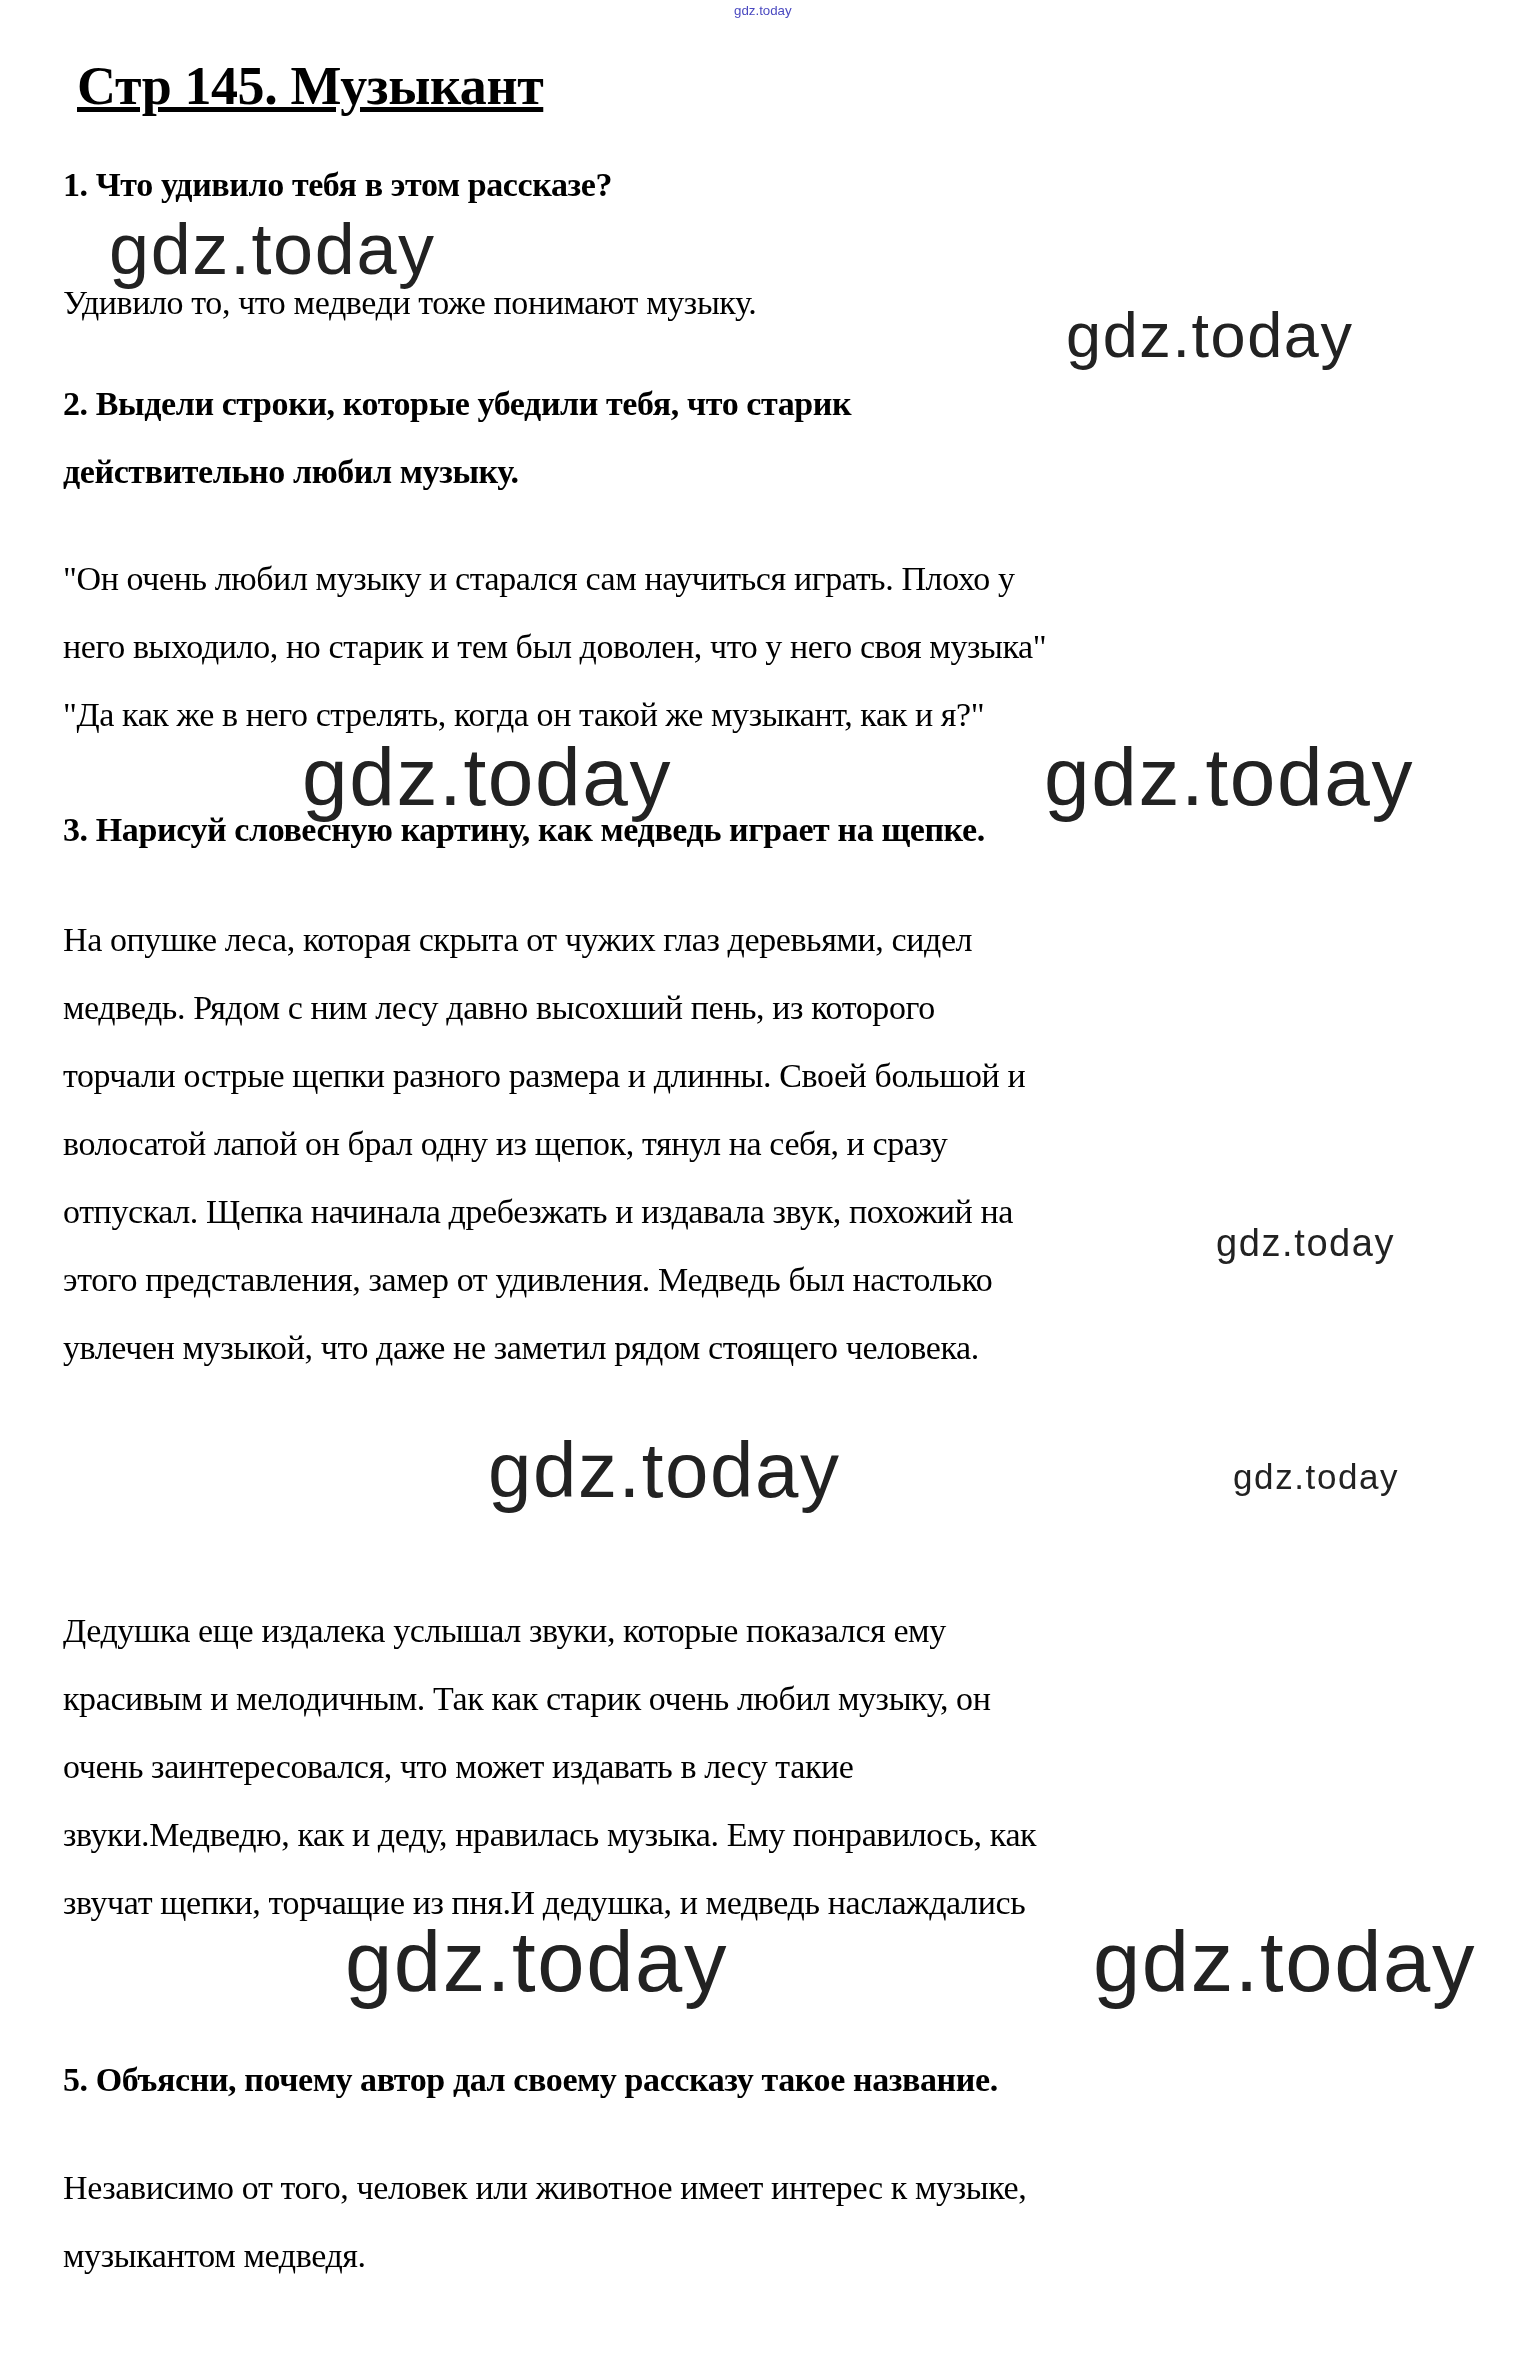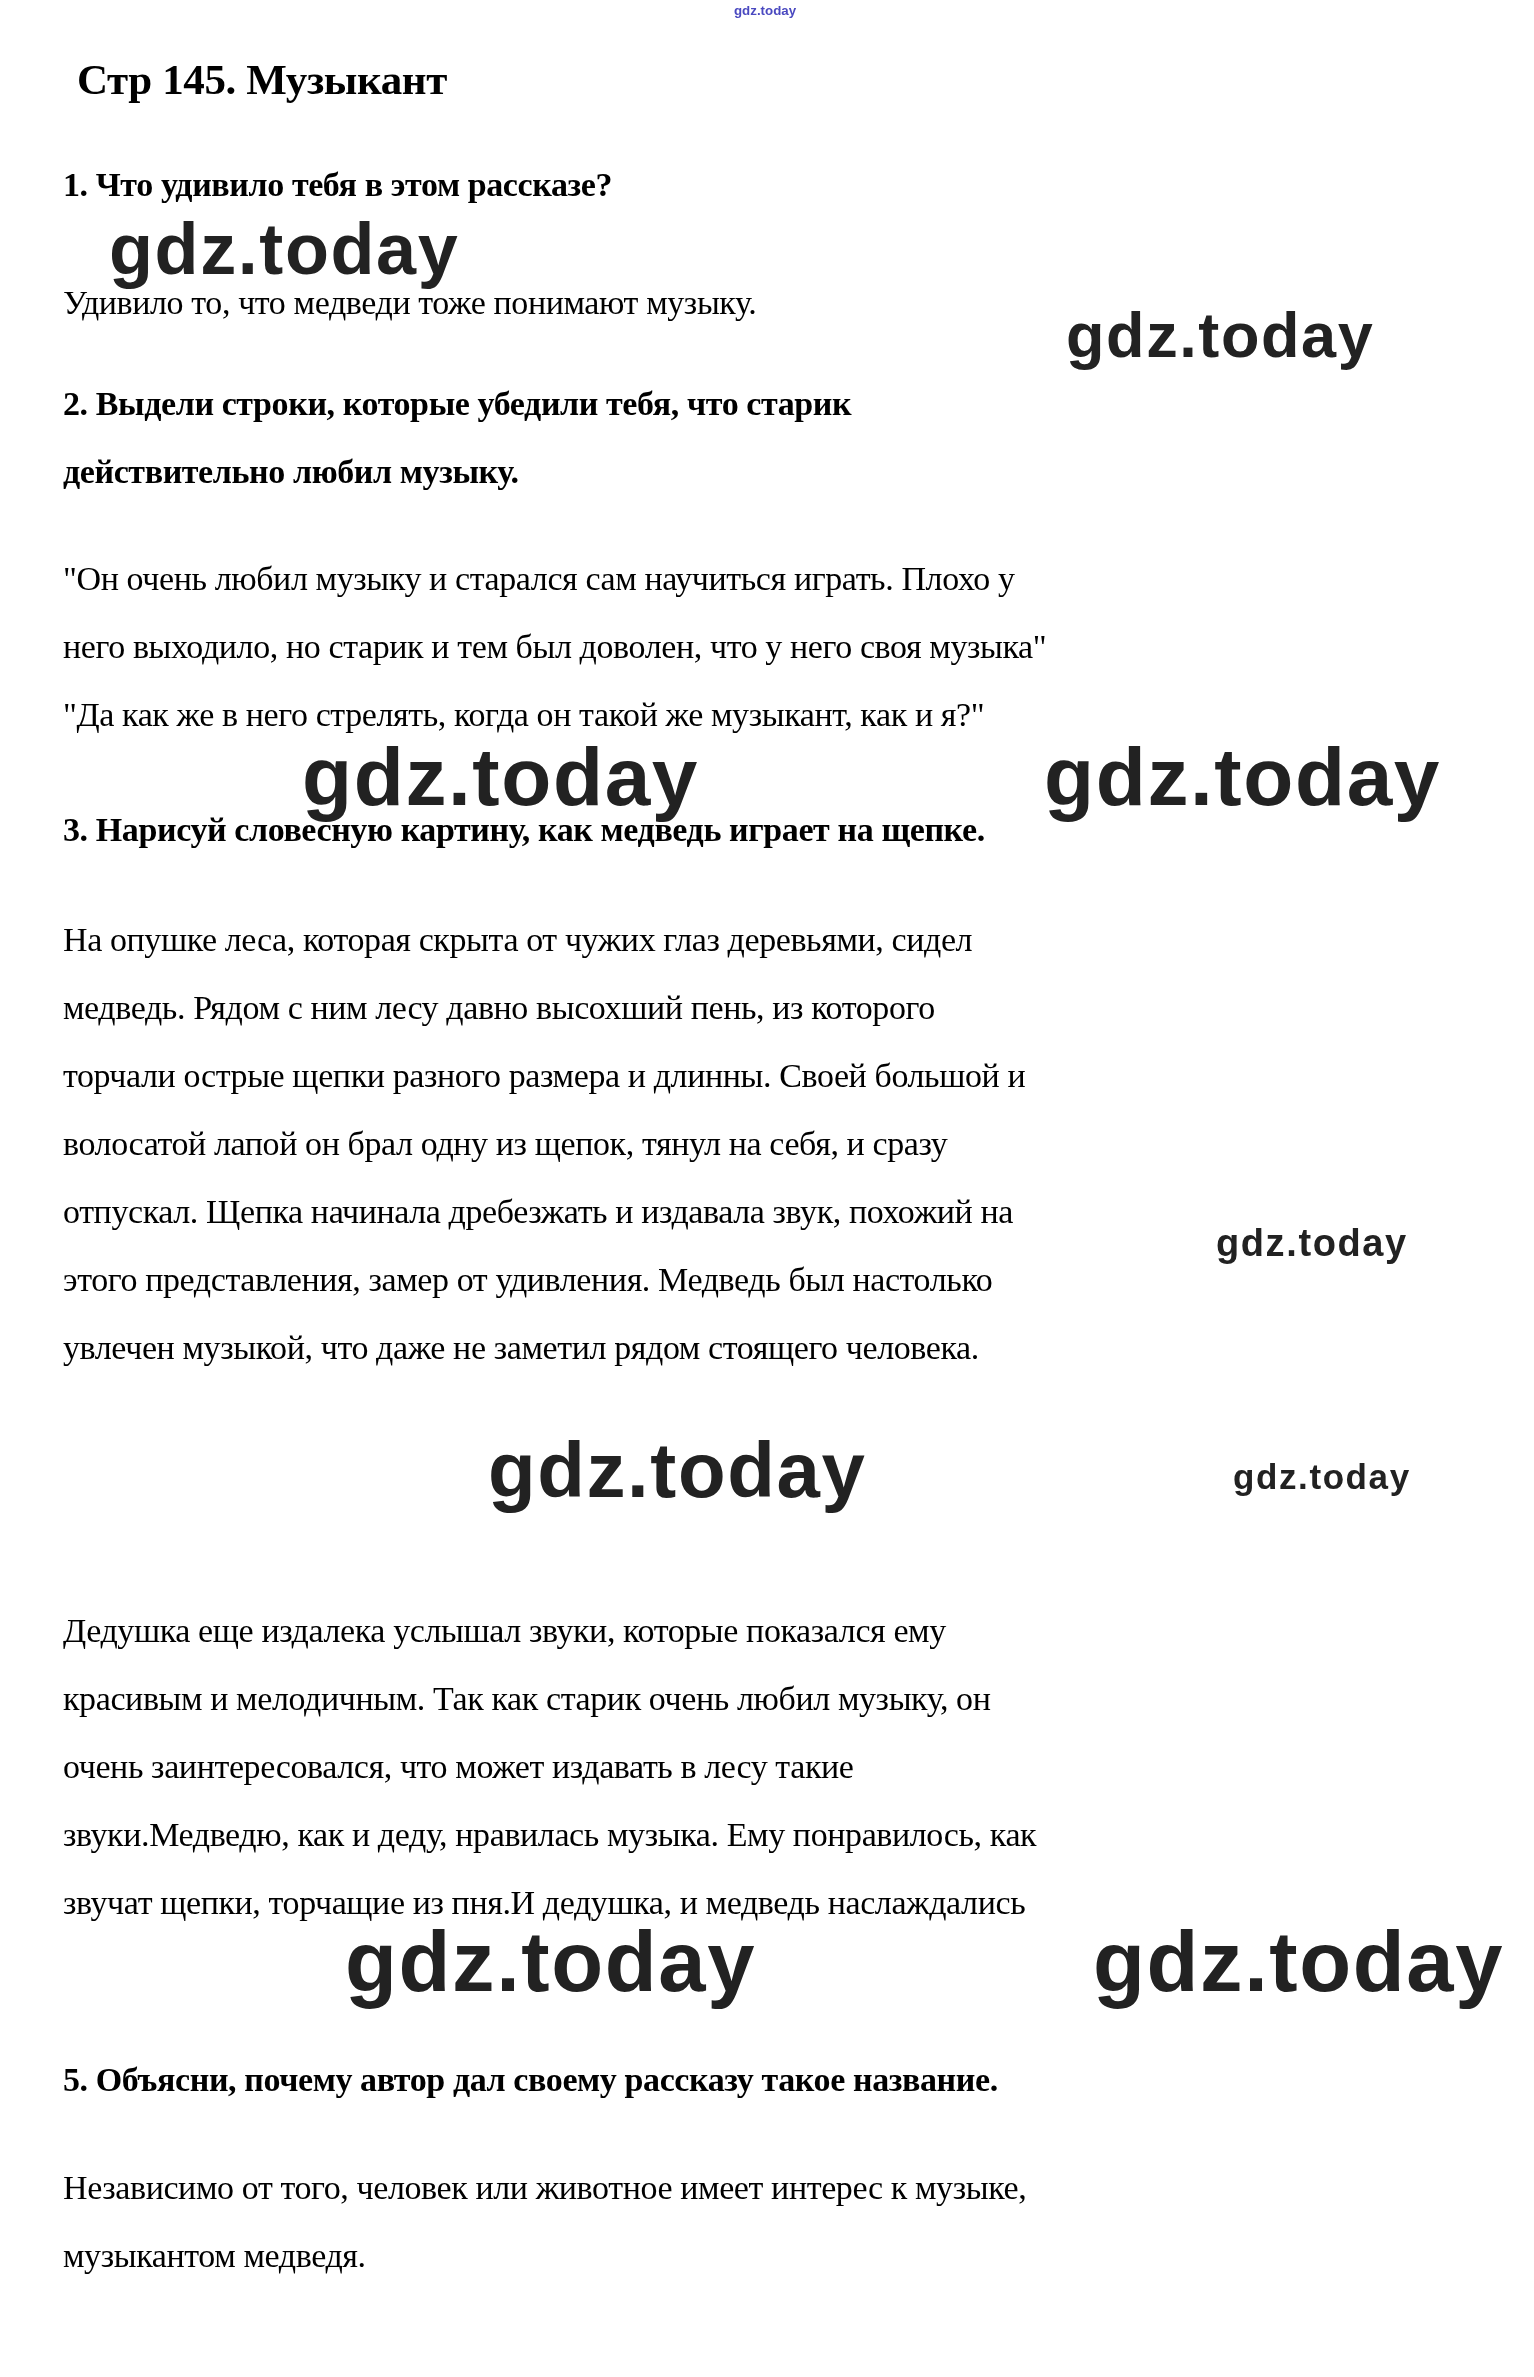--- a/index.html
+++ b/index.html
@@ -21,31 +21,32 @@
     letter-spacing: -0.4px;
     white-space: nowrap;
     z-index: 2;
   }
   .tblock .line { height: 68px; }
   .question { font-weight: bold; }
   .title {
     position: absolute;
     left: 77px;
     top: 55px;
-    font-size: 43px;
+    font-size: 54px;
     font-weight: bold;
     letter-spacing: -0.4px;
     white-space: nowrap;
     z-index: 2;
+    text-decoration: underline;
   }
   
   .wm {
     position: absolute;
     font-family: "Liberation Sans", sans-serif;
-    font-weight: 700;
+    font-weight: 400;
     line-height: 1;
     white-space: nowrap;
     letter-spacing: 1.6px;
     z-index: 1;
   }
   .wm-dark { color: #222222; }
   .wm-top  { left: 734px; top: 3.9px;  font-size: 13.3px; letter-spacing: 0; }
   .wm-a { left: 109px;  top: 213px;  font-size: 72px;  }
   .wm-b { left: 1066px; top: 304px;  font-size: 63px;  }
   .wm-c { left: 302px;  top: 736px;  font-size: 82px; }

